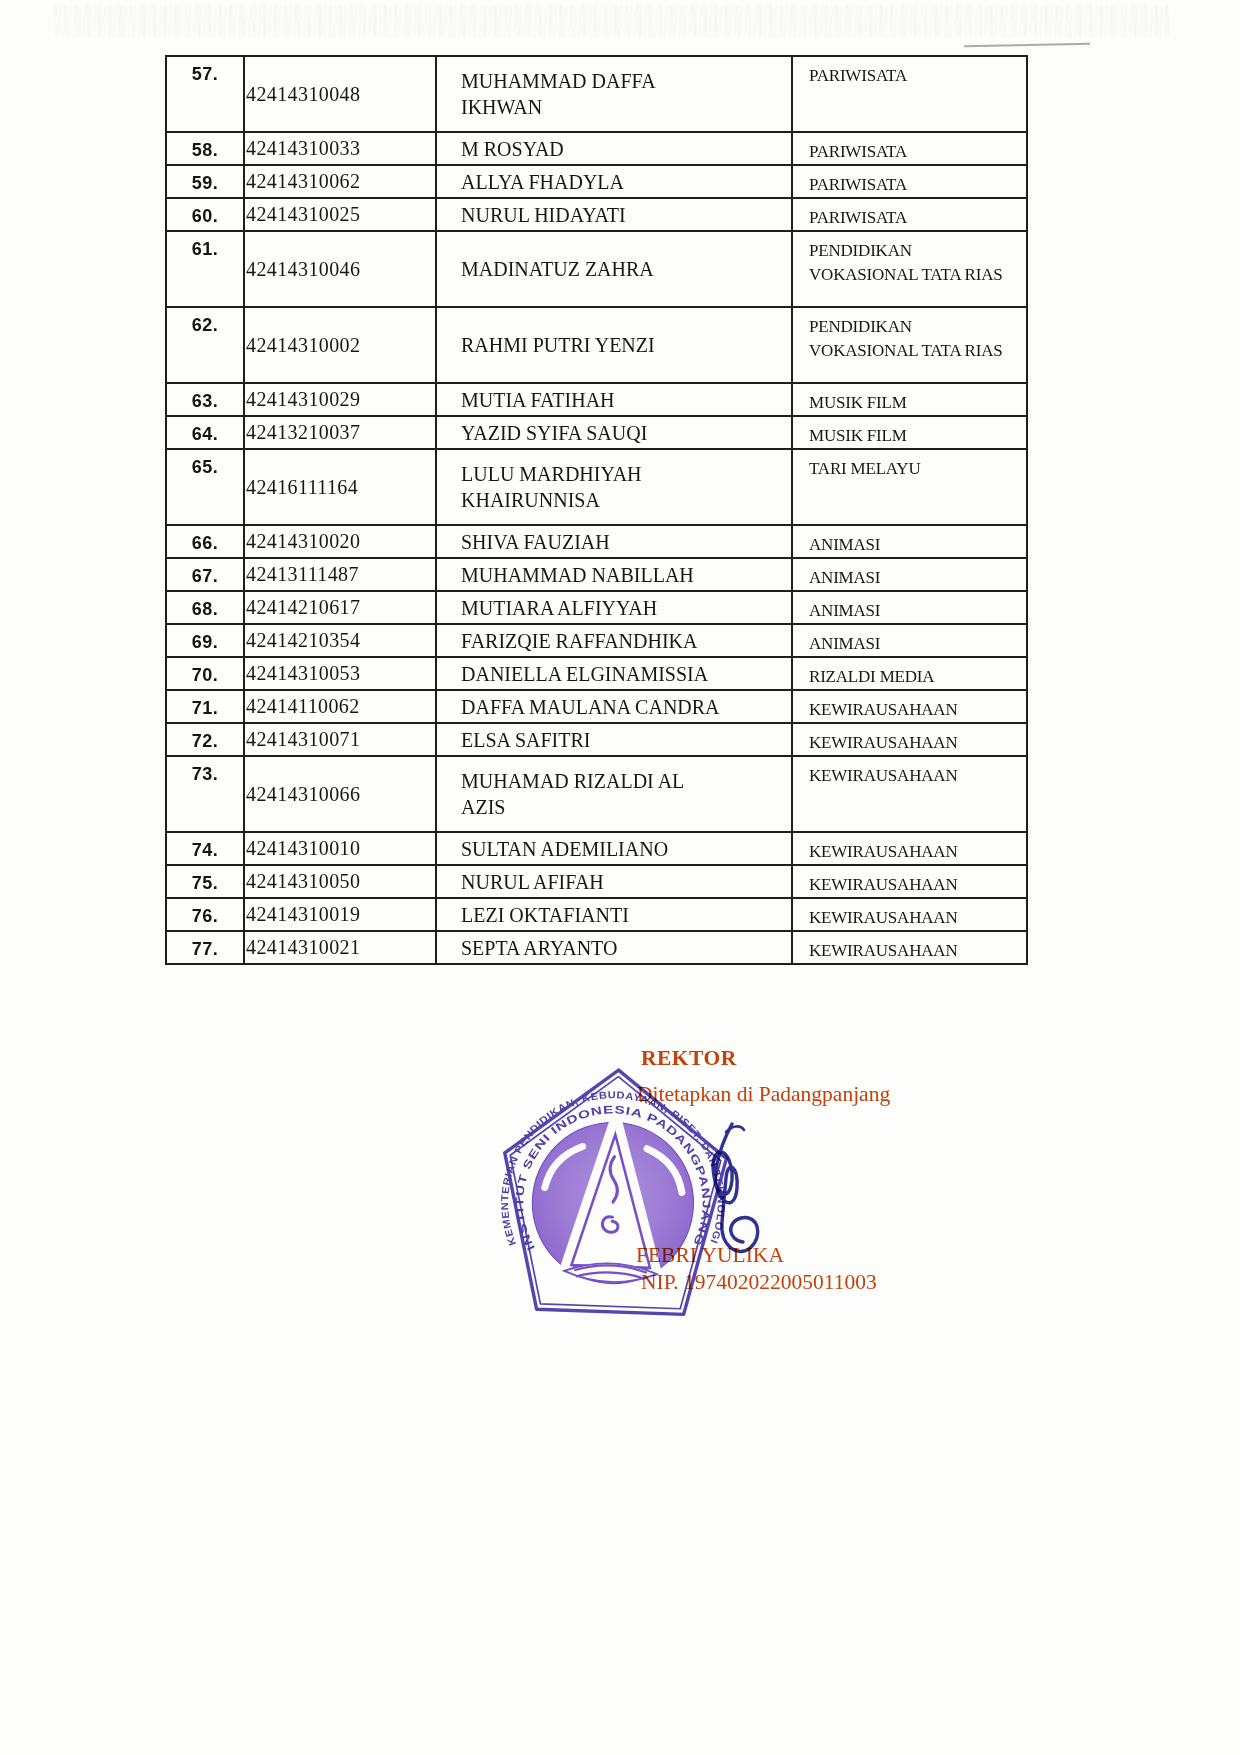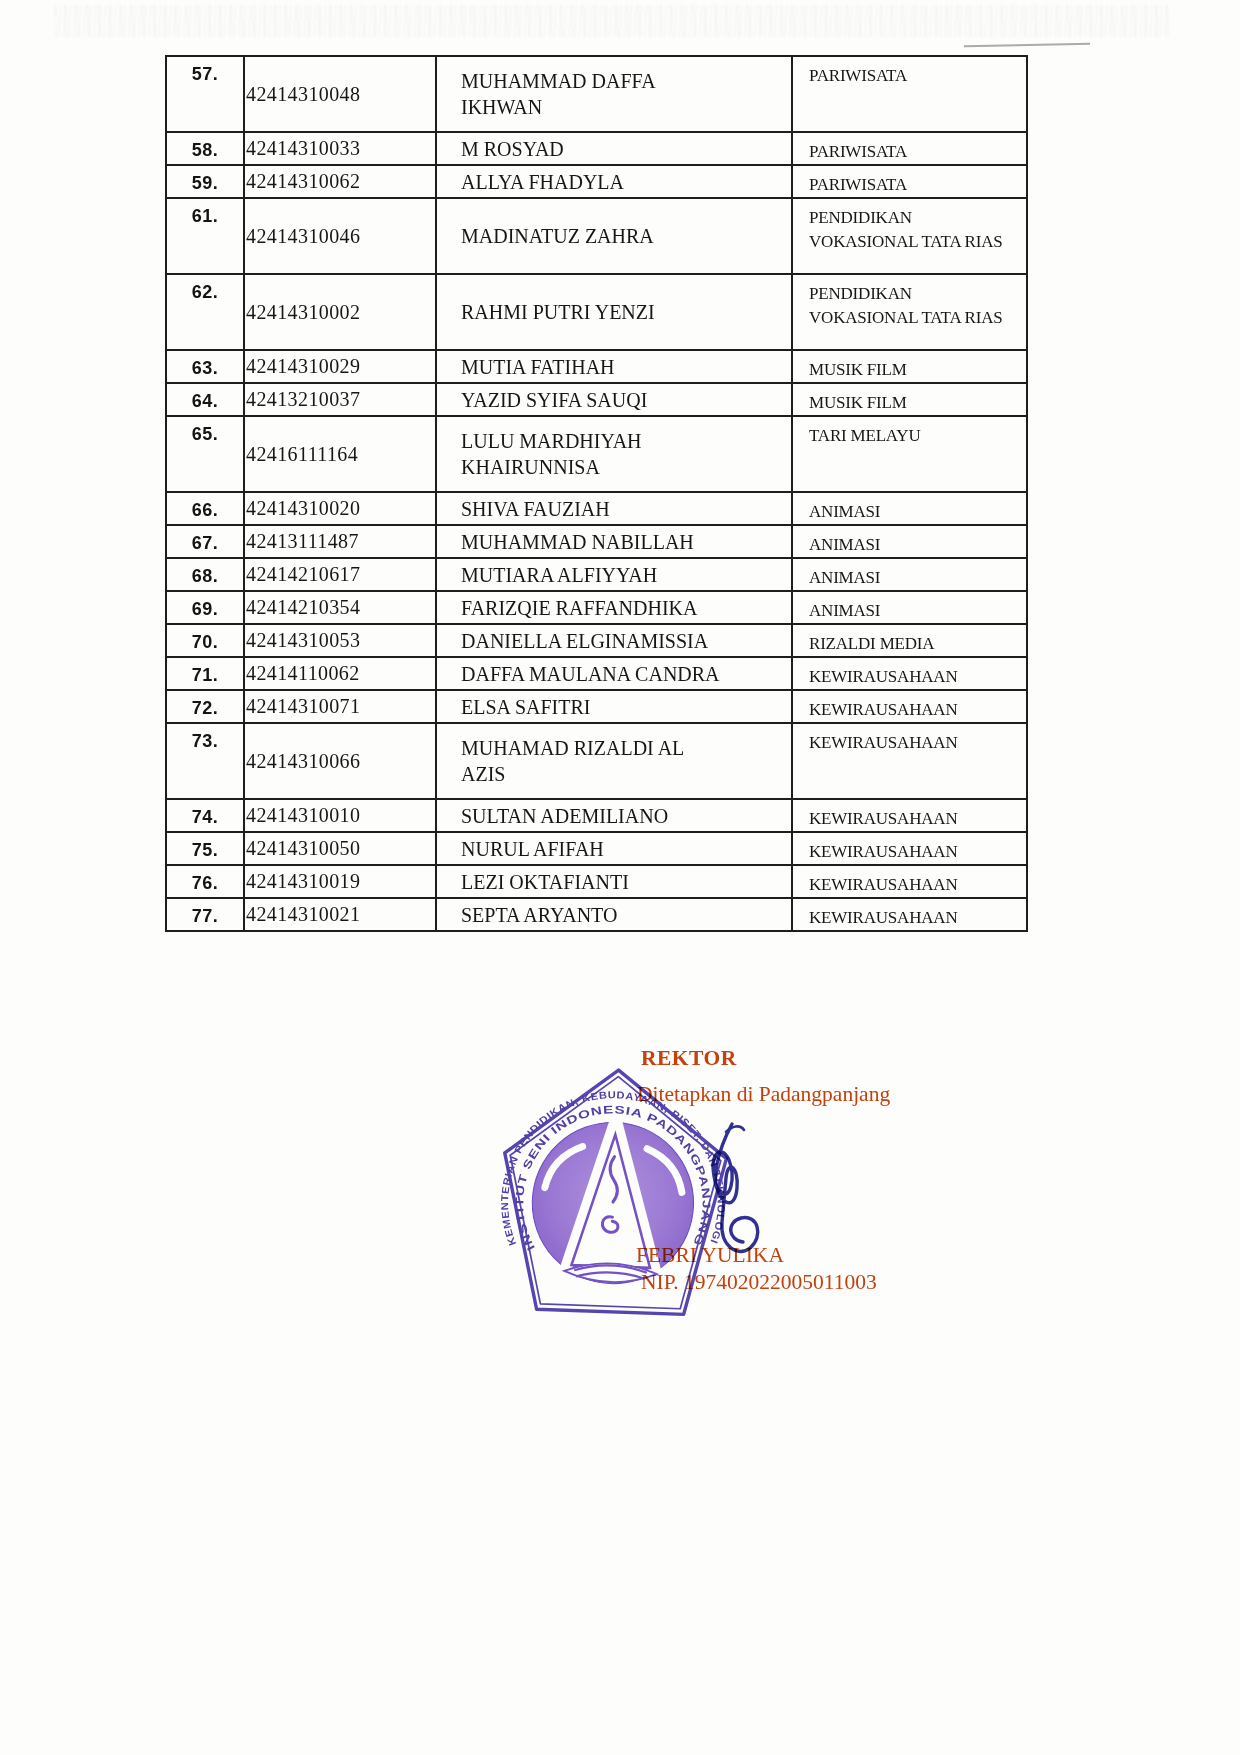--- a/index.html
+++ b/index.html
@@ -116,20 +116,26 @@
       <td class="c-id">42414310033</td>
       <td class="c-name">M ROSYAD</td>
       <td class="c-program">PARIWISATA</td>
     </tr>
         <tr>
       <td class="c-no">59.</td>
       <td class="c-id">42414310062</td>
       <td class="c-name">ALLYA FHADYLA</td>
       <td class="c-program">PARIWISATA</td>
     </tr>
+        <tr>
+      <td class="c-no">60.</td>
+      <td class="c-id">42414310025</td>
+      <td class="c-name">NURUL HIDAYATI</td>
+      <td class="c-program">PARIWISATA</td>
+    </tr>
         <tr class="tall">
       <td class="c-no">61.</td>
       <td class="c-id">42414310046</td>
       <td class="c-name">MADINATUZ ZAHRA</td>
       <td class="c-program">PENDIDIKAN
 VOKASIONAL TATA RIAS</td>
     </tr>
         <tr class="tall">
       <td class="c-no">62.</td>
       <td class="c-id">42414310002</td>

